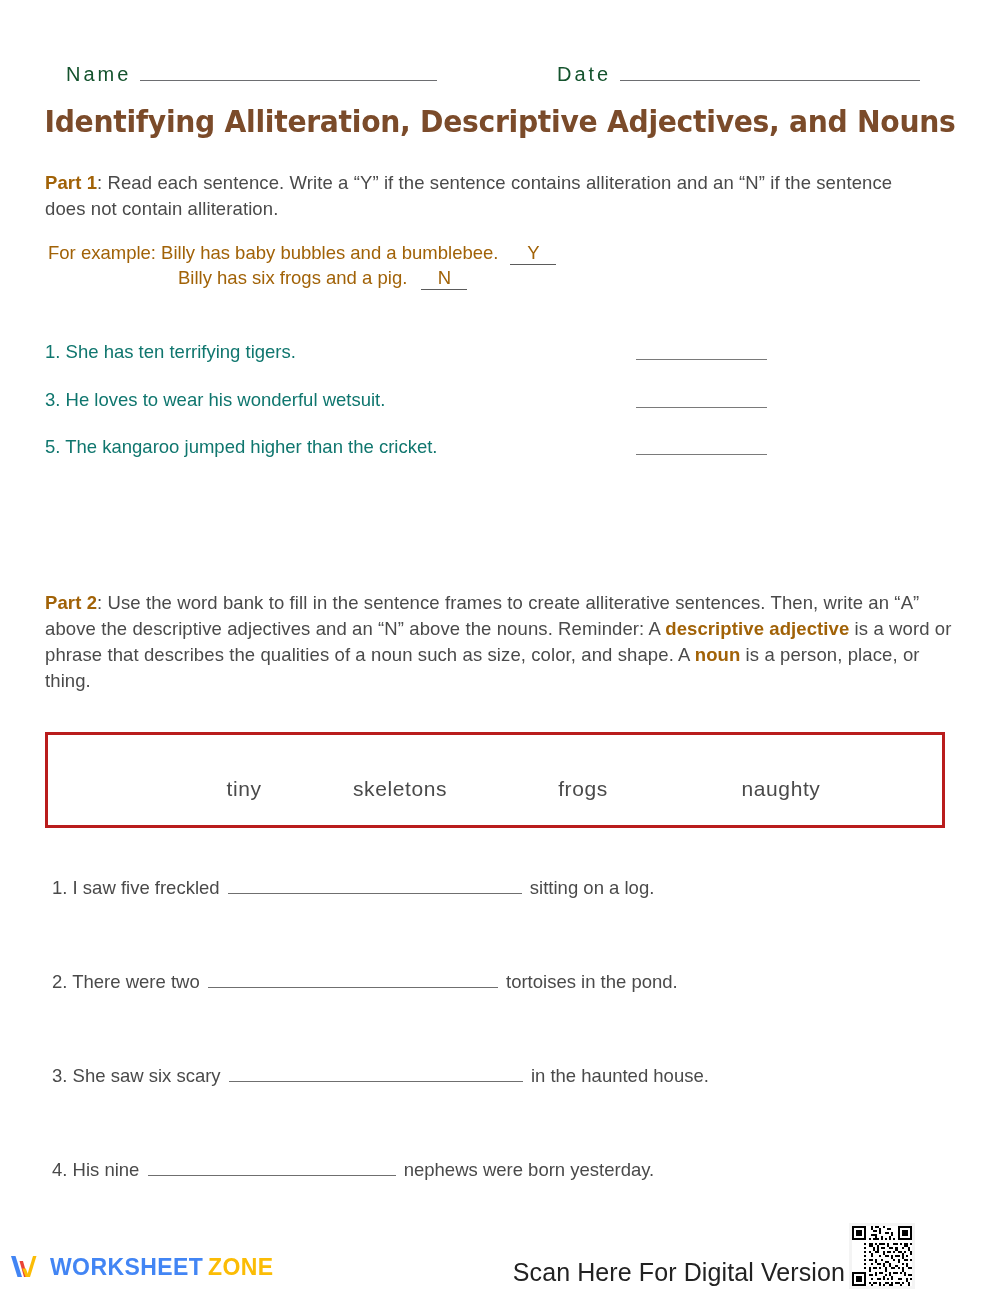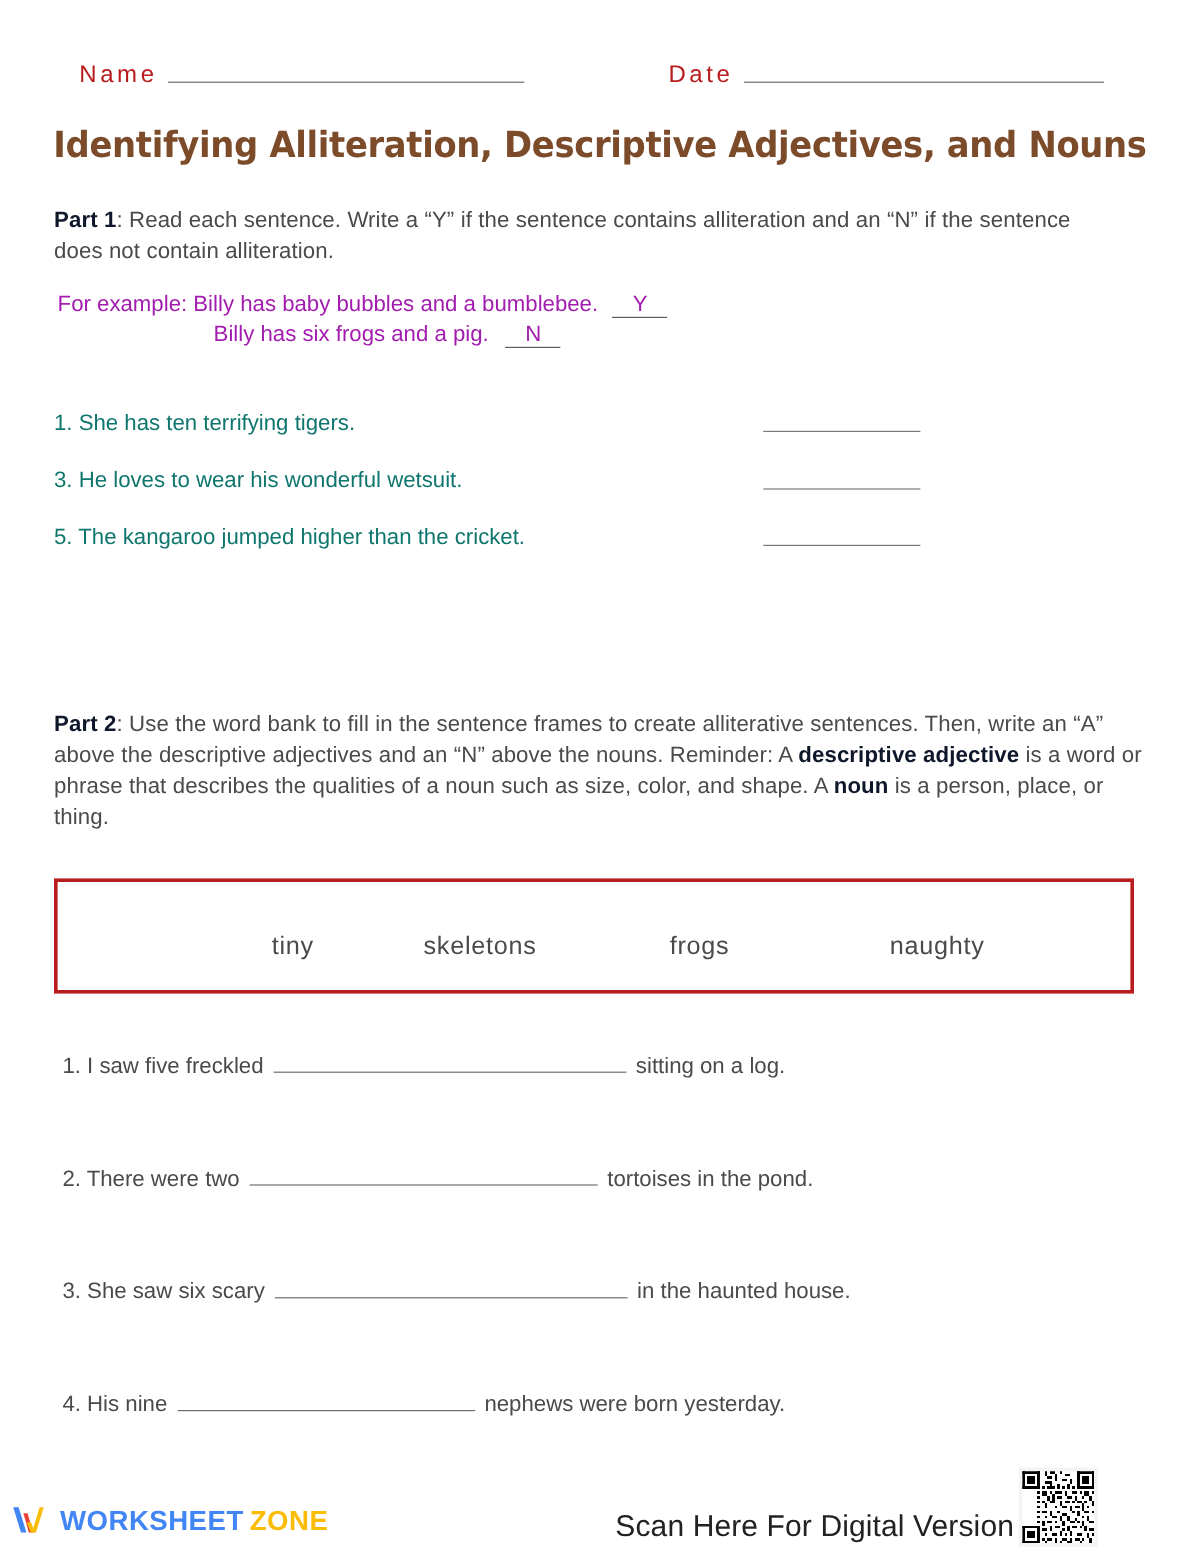--- a/index.html
+++ b/index.html
@@ -24,23 +24,24 @@
     height: 32px;
   }
   .nd-field {
     position: absolute;
     display: flex;
     align-items: flex-end;
   }
   .nd-label {
     font-size: 20px;
     letter-spacing: 3px;
-    color: #b91c1c;
+    color: #14532d;
     line-height: 20px;
     white-space: nowrap;
+    margin-top: 12px;
   }
   .nd-rule {
     border-bottom: 1.6px solid #6d6e71;
     margin-left: 9px;
     margin-bottom: 3px;
   }
   #nd-name { left: 66px; top: 0; }
   #nd-name .nd-rule { width: 297px; }
   #nd-date { left: 557px; top: 0; }
   #nd-date .nd-rule { width: 300px; }
@@ -60,31 +61,31 @@
   }
 
   
   .para {
     position: absolute;
     font-size: 18.5px;
     line-height: 26px;
     color: #4a4a4a;
     letter-spacing: 0.1px;
   }
-  .para b { color: #0f172a; font-weight: bold; }
+  .para b { color: #a16207; font-weight: bold; }
 
   #part1-instr { left: 45px; top: 170px; width: 880px; }
   #part2-instr { left: 45px; top: 590px; width: 910px; }
 
   
   .example {
     position: absolute;
     font-size: 18.5px;
     line-height: 28px;
-    color: #a21caf;
+    color: #a16207;
   }
   #ex-row1 { left: 48px; top: 239px; }
   #ex-row2 { left: 178px; top: 264px; }
   .ex-ans {
     display: inline-block;
     width: 46px;
     text-align: center;
     border-bottom: 1.6px solid #5b5b5b;
     margin-left: 10px;
     line-height: 22px;

